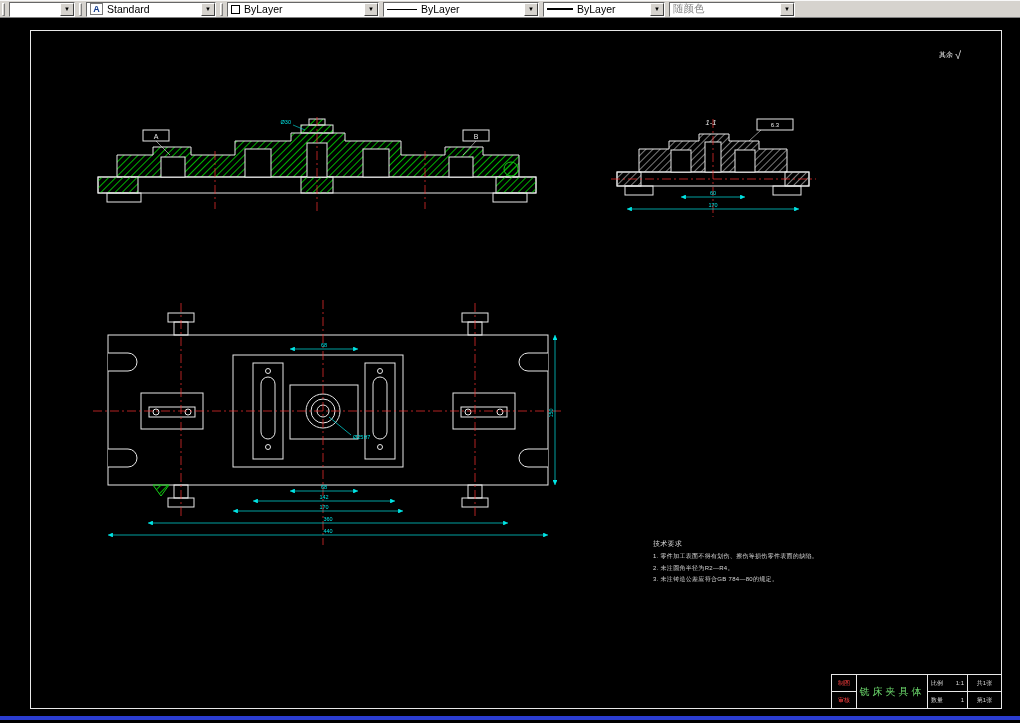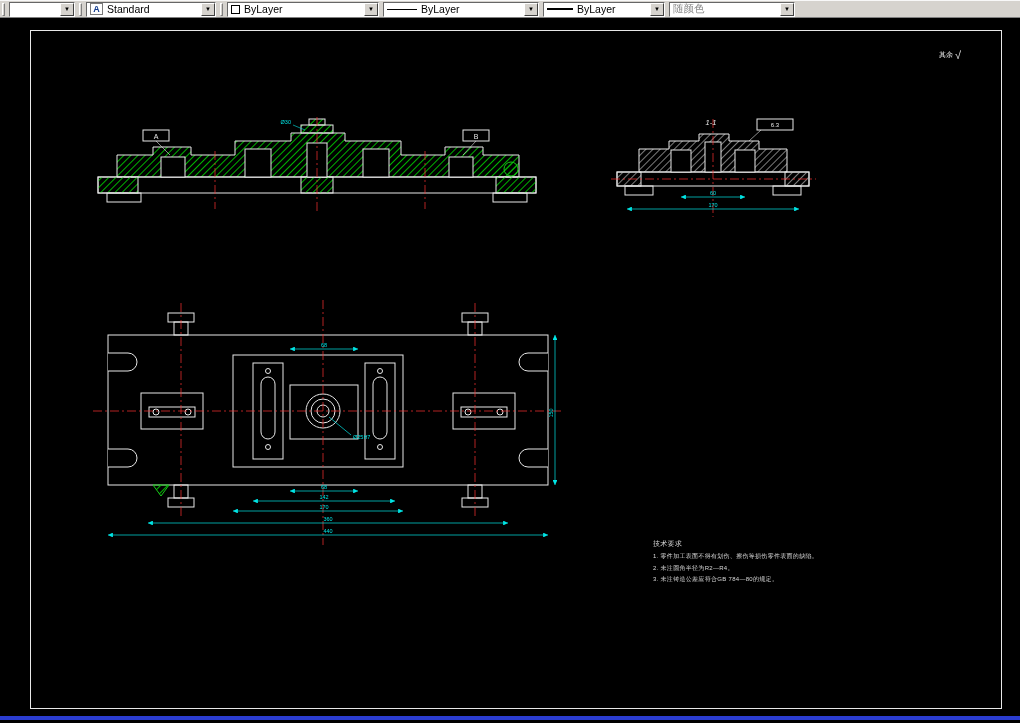--- a/index.html
+++ b/index.html
@@ -278,18 +278,39 @@
         </g>
       </svg>
 
       <div class="notes">
         <div class="notes-title">技术要求</div>
         <div>1. 零件加工表面不得有划伤、擦伤等损伤零件表面的缺陷。</div>
         <div>2. 未注圆角半径为R2—R4。</div>
         <div>3. 未注铸造公差应符合GB 784—80的规定。</div>
       </div>
 
+      <div class="titleblock">
+        <div class="tb-col tb-labels">
+          <div class="tb-cell">制图</div>
+          <div class="tb-cell">审核</div>
+        </div>
+        <div class="tb-col tb-title">铣床夹具体</div>
+        <div class="tb-col tb-scale">
+          <div class="tb-cell">
+            <span>比例</span>
+            <span>1:1</span>
+          </div>
+          <div class="tb-cell">
+            <span>数量</span>
+            <span>1</span>
+          </div>
+        </div>
+        <div class="tb-col tb-sheet">
+          <div class="tb-cell">共1张</div>
+          <div class="tb-cell">第1张</div>
+        </div>
+      </div>
 
     </div>
   </div>
 
   <div class="bottom-strip"></div>
 </div>
 
 </body></html>

